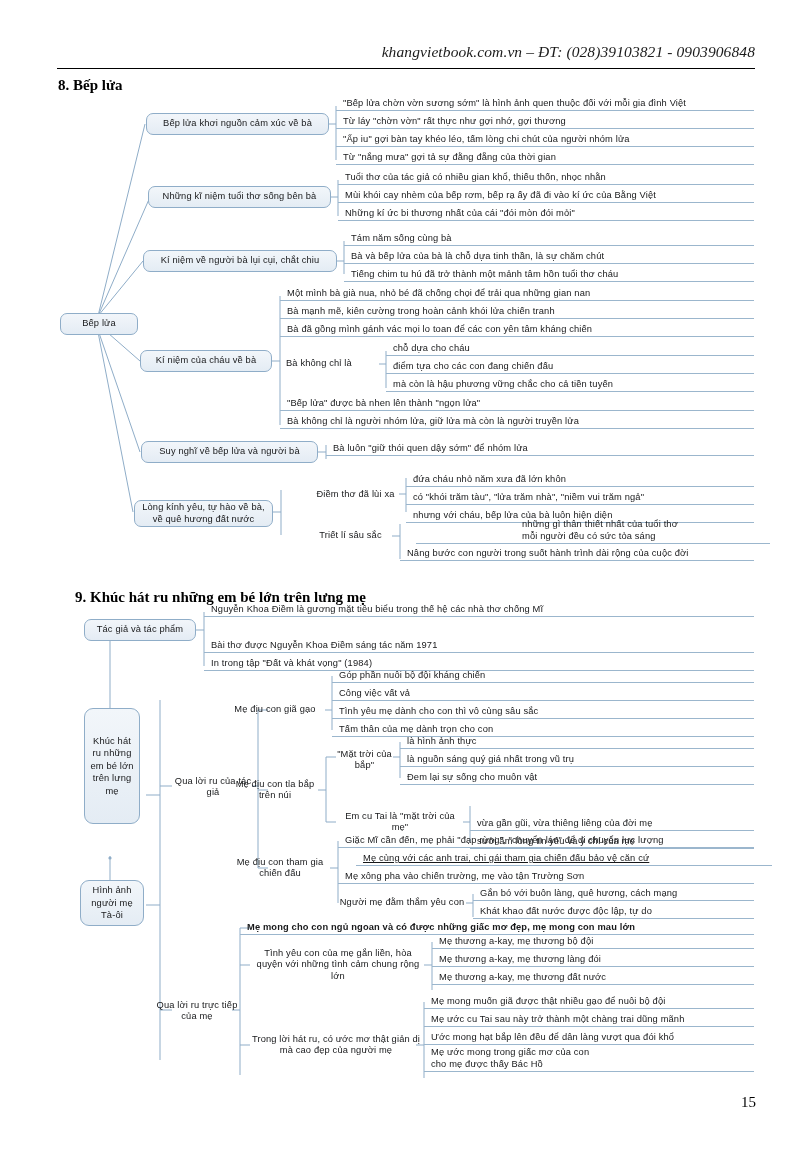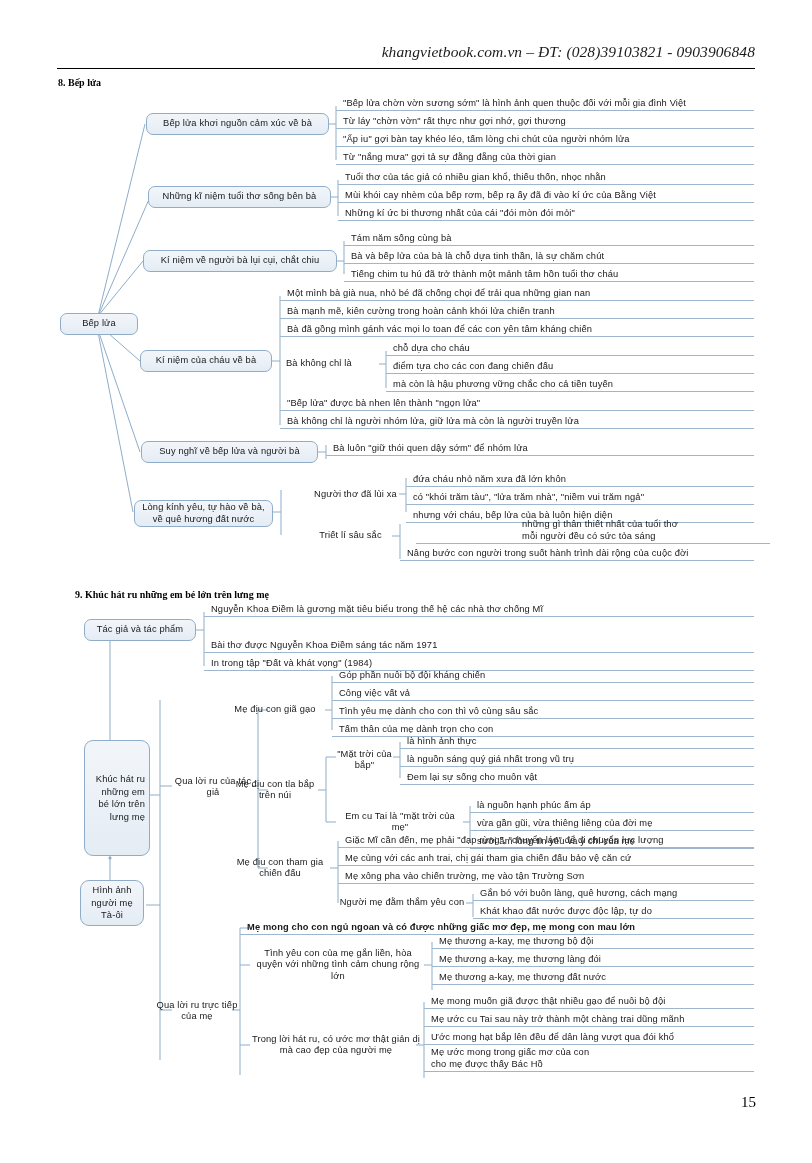--- a/index.html
+++ b/index.html
@@ -22,21 +22,21 @@
   .pageno{
     position:absolute;right:56px;top:1094px;
     font-family:"Liberation Serif","DejaVu Serif",serif;
     font-size:15px;color:#000;
   }
 
   
   .sec-title{
     position:absolute;
     font-family:"Liberation Serif","DejaVu Serif",serif;
-    font-weight:bold;font-size:10px;color:#000;white-space:nowrap;
+    font-weight:bold;font-size:15px;color:#000;white-space:nowrap;
   }
   #sec8-title{left:58px;top:77px;}
   #sec9-title{left:75px;top:589px;}
 
   
   .map{position:absolute;left:0;top:0;width:812px;height:1163px;}
   .map svg{position:absolute;left:0;top:0;width:812px;height:1163px;overflow:visible;}
 
   
   .node{
@@ -160,21 +160,21 @@
     <div class="leaf" style="left:386px;top:341px;width:368px;height:15px;">chỗ dựa cho cháu</div>
     <div class="leaf" style="left:386px;top:359px;width:368px;height:15px;">điểm tựa cho các con đang chiến đấu</div>
     <div class="leaf" style="left:386px;top:377px;width:368px;height:15px;">mà còn là hậu phương vững chắc cho cả tiền tuyến</div>
     <div class="leaf" style="left:280px;top:396px;width:474px;height:15px;">"Bếp lửa" được bà nhen lên thành "ngọn lửa"</div>
     <div class="leaf" style="left:280px;top:414px;width:474px;height:15px;">Bà không chỉ là người nhóm lửa, giữ lửa mà còn là người truyền lửa</div>
 
     <div class="node" style="left:141px;top:441px;width:177px;height:22px;">Suy nghĩ về bếp lửa và người bà</div>
     <div class="leaf" style="left:326px;top:441px;width:428px;height:15px;">Bà luôn "giữ thói quen dậy sớm" để nhóm lửa</div>
 
     <div class="node wrap" style="left:134px;top:500px;width:139px;height:27px;">Lòng kính yêu, tự hào về bà, về quê hương đất nước</div>
-    <div class="plain" style="left:305px;top:487px;width:101px;height:16px;">Người thơ đã lùi xa</div>
+    <div class="plain" style="left:305px;top:487px;width:101px;height:16px;">Điềm thơ đã lùi xa</div>
     <div class="leaf" style="left:406px;top:472px;width:348px;height:15px;">đứa cháu nhỏ năm xưa đã lớn khôn</div>
     <div class="leaf" style="left:406px;top:490px;width:348px;height:15px;">có "khói trăm tàu", "lửa trăm nhà", "niềm vui trăm ngả"</div>
     <div class="leaf" style="left:406px;top:508px;width:348px;height:15px;">nhưng với cháu, bếp lửa của bà luôn hiện diện</div>
     <div class="plain" style="left:309px;top:528px;width:83px;height:16px;">Triết lí sâu sắc</div>
     <div class="leaf two center" style="left:400px;top:518px;width:354px;height:26px;">những gì thân thiết nhất của tuổi thơ<br>mỗi người đều có sức tỏa sáng</div>
     <div class="leaf" style="left:400px;top:546px;width:354px;height:15px;">Nâng bước con người trong suốt hành trình dài rộng của cuộc đời</div>
 
     <div class="node" style="left:60px;top:313px;width:78px;height:22px;">Bếp lửa</div>
   </div>
 
@@ -233,21 +233,21 @@
         <path d="M240,1045 L250,1045"></path>
 
         <path d="M424,965 L432,965"></path>
         <path d="M432,942 L432,990"></path>
 
         <path d="M416,1045 L424,1045"></path>
         <path d="M424,1002 L424,1078"></path>
       </g>
     </svg>
 
-    <div class="rootbox" style="left:84px;top:740px;width:66px;height:116px;text-align:right;">Khúc hát ru những em bé lớn trên lưng mẹ</div>
+    <div class="rootbox" style="left:84px;top:708px;width:56px;height:116px;">Khúc hát ru những em bé lớn trên lưng mẹ</div>
     <div class="rootbox" style="left:80px;top:880px;width:64px;height:46px;">Hình ảnh người mẹ Tà-ôi</div>
 
     <div class="node" style="left:84px;top:619px;width:112px;height:22px;">Tác giả và tác phẩm</div>
     <div class="leaf" style="left:204px;top:602px;width:550px;height:15px;">Nguyễn Khoa Điềm là gương mặt tiêu biểu trong thế hệ các nhà thơ chống Mĩ</div>
     <div class="leaf" style="left:204px;top:638px;width:550px;height:15px;">Bài thơ được Nguyễn Khoa Điềm sáng tác năm 1971</div>
     <div class="leaf" style="left:204px;top:656px;width:550px;height:15px;">In trong tập "Đất và khát vọng" (1984)</div>
 
     <div class="plain" style="left:172px;top:775px;width:82px;height:24px;">Qua lời ru của tác giả</div>
 
     <div class="plain" style="left:224px;top:702px;width:102px;height:16px;">Mẹ địu con giã gạo</div>
@@ -255,27 +255,26 @@
     <div class="leaf" style="left:332px;top:686px;width:422px;height:15px;">Công việc vất vả</div>
     <div class="leaf" style="left:332px;top:704px;width:422px;height:15px;">Tình yêu mẹ dành cho con thì vô cùng sâu sắc</div>
     <div class="leaf" style="left:332px;top:722px;width:422px;height:15px;">Tấm thân của mẹ dành trọn cho con</div>
 
     <div class="plain" style="left:232px;top:778px;width:86px;height:24px;">Mẹ địu con tỉa bắp trên núi</div>
     <div class="plain" style="left:336px;top:748px;width:57px;height:24px;">"Mặt trời của bắp"</div>
     <div class="leaf" style="left:400px;top:734px;width:354px;height:15px;">là hình ảnh thực</div>
     <div class="leaf" style="left:400px;top:752px;width:354px;height:15px;">là nguồn sáng quý giá nhất trong vũ trụ</div>
     <div class="leaf" style="left:400px;top:770px;width:354px;height:15px;">Đem lại sự sống cho muôn vật</div>
     <div class="plain" style="left:336px;top:814px;width:128px;height:16px;">Em cu Tai là "mặt trời của mẹ"</div>
-    <div class="leaf" style="left:470px;top:798px;width:284px;height:15px;">là nguồn hạnh phúc ấm áp</div>
     <div class="leaf" style="left:470px;top:816px;width:284px;height:15px;">vừa gần gũi, vừa thiêng liêng của đời mẹ</div>
     <div class="leaf" style="left:470px;top:834px;width:284px;height:15px;">sưởi ấm lòng tin yêu và ý chí của mẹ</div>
 
     <div class="plain" style="left:230px;top:856px;width:100px;height:24px;">Mẹ địu con tham gia chiến đấu</div>
     <div class="leaf" style="left:338px;top:833px;width:416px;height:15px;">Giặc Mĩ cần đến, mẹ phải "đạp rừng", "chuyển lán" để di chuyển lực lượng</div>
-    <div class="leaf" style="left:338px;top:851px;width:416px;height:15px;">Mẹ cùng với các anh trai, chị gái tham gia chiến đấu bảo vệ căn cứ</div>
+    <div class="leaf" style="left:356px;top:851px;width:416px;height:15px;text-decoration:underline;">Mẹ cùng với các anh trai, chị gái tham gia chiến đấu bảo vệ căn cứ</div>
     <div class="leaf" style="left:338px;top:869px;width:416px;height:15px;">Mẹ xông pha vào chiến trường, mẹ vào tận Trường Sơn</div>
     <div class="plain" style="left:338px;top:895px;width:128px;height:16px;">Người mẹ đằm thắm yêu con</div>
     <div class="leaf" style="left:473px;top:886px;width:281px;height:15px;">Gắn bó với buôn làng, quê hương, cách mạng</div>
     <div class="leaf" style="left:473px;top:904px;width:281px;height:15px;">Khát khao đất nước được độc lập, tự do</div>
 
     <div class="plain" style="left:156px;top:999px;width:82px;height:24px;">Qua lời ru trực tiếp của mẹ</div>
     <div class="leaf" style="left:240px;top:920px;width:514px;height:15px;font-weight:bold;">Mẹ mong cho con ngủ ngoan và có được những giấc mơ đẹp, mẹ mong con mau lớn</div>
 
     <div class="plain wrap" style="left:250px;top:952px;width:176px;height:26px;">Tình yêu con của mẹ gắn liền, hòa quyện với những tình cảm chung rộng lớn</div>
     <div class="leaf" style="left:432px;top:934px;width:322px;height:15px;">Mẹ thương a-kay, mẹ thương bộ đội</div>

